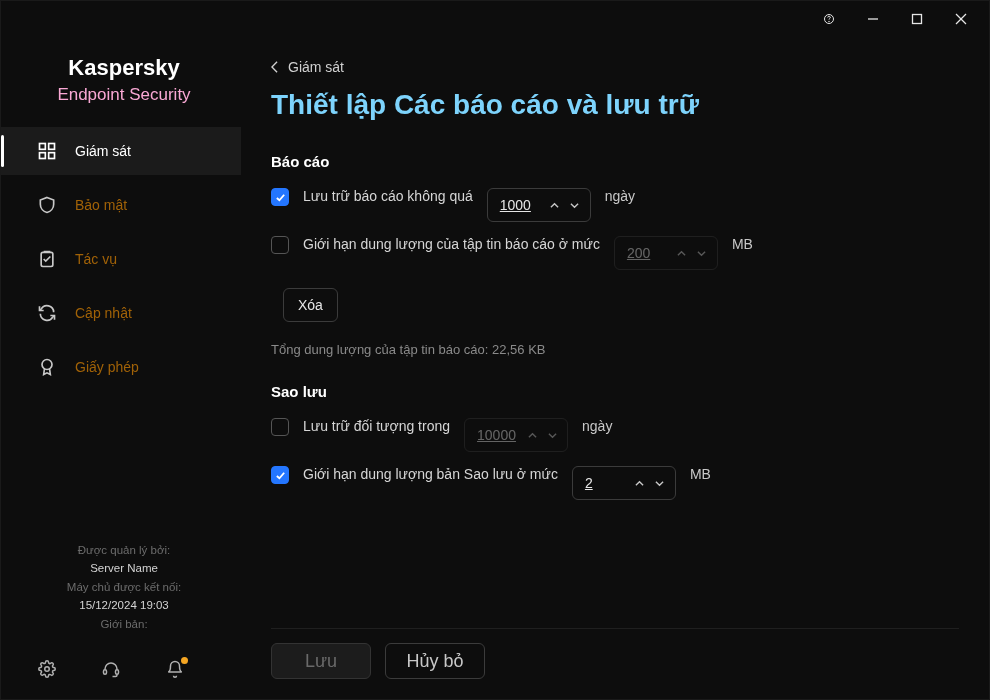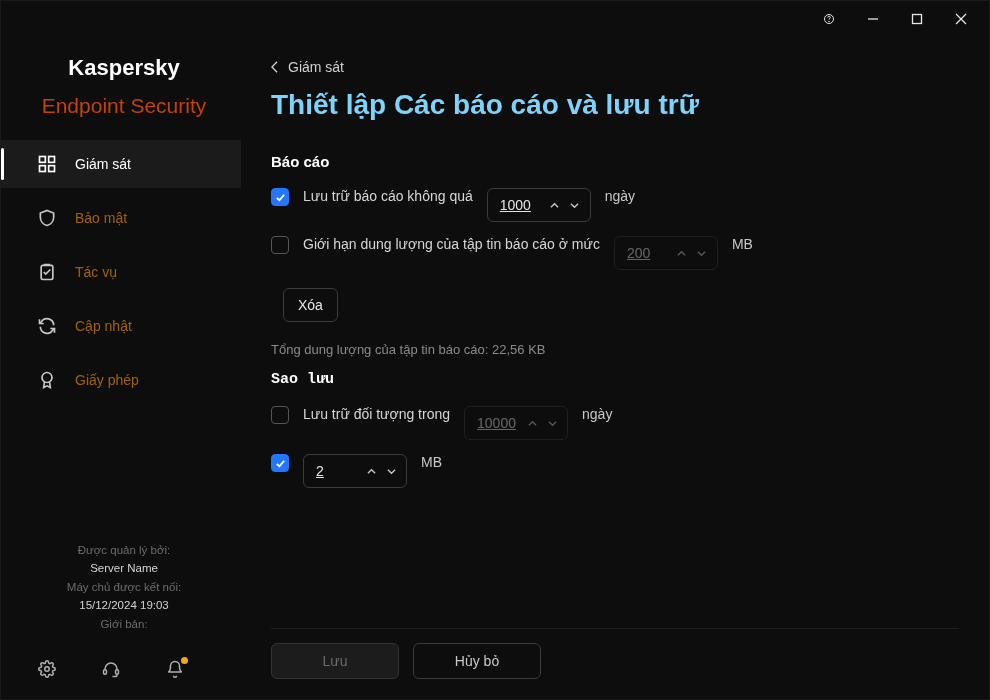--- a/index.html
+++ b/index.html
@@ -18,21 +18,21 @@
   width: 44px; height: 30px; display: flex; align-items: center; justify-content: center;
   color: #e6e6e6; cursor: pointer;
 }
 .titlebar .tbtn svg { width: 12px; height: 12px; }
 .body { flex: 1; display: flex; min-height: 0; }
 .sidebar {
   width: 240px; display: flex; flex-direction: column; padding: 12px 0 0 0; text-align: center;
 }
 .brand { padding: 6px 24px 20px 30px; }
 .brand-top { font-size: 22px; font-weight: 600; color: #fff; }
-.brand-sub { font-size: 21px; color: #c2410c; margin-top: 13px; }
+.brand-sub { font-size: 17px; color: #f9a8d4; margin-top: 4px; }
 .nav { display: flex; flex-direction: column; gap: 6px; padding: 2px 0; }
 .nav-item {
   display: flex; align-items: center; gap: 18px; padding: 14px 24px 14px 36px;
   color: #a16207; cursor: pointer; font-size: 14px; position: relative;
 }
 .nav-item.active { background: #1b1b1b; color: #fff; }
 .nav-item.active::before {
   content: ""; position: absolute; left: 0; top: 8px; bottom: 8px; width: 3px; background: #fff; border-radius: 2px;
 }
 .nav-item .nicon { width: 20px; height: 20px; display: flex; align-items: center; justify-content: center; color: #c8c8c8; }
@@ -70,21 +70,21 @@
   border: 1px solid #3b3b3b; background: transparent; color: #e6e6e6; border-radius: 6px; padding: 8px 14px;
   font-size: 14px; cursor: pointer;
 }
 .hint { font-size: 13px; color: #8a8a8a; margin-top: 6px; }
 
 .spacer-main { flex: 1; }
 .footer-actions {
   display: flex; gap: 14px; padding: 14px 0 20px 0; border-top: 1px solid #1f1f1f; margin-top: 10px;
 }
 .footer-actions button {
-  width: 128px; height: 36px; border-radius: 6px; font-size: 14px; cursor: pointer;
+  width: 100px; height: 36px; border-radius: 6px; font-size: 18px; cursor: pointer;
   background: #1c1c1c; border: 1px solid #333; color: #6a6a6a;
 }
 .footer-actions button.cancel { background: transparent; border: 1px solid #3b3b3b; color: #c8c8c8; }
 </style>
 </head>
 <body>
 
 <div class="window">
 
   <div class="titlebar">
@@ -264,21 +264,21 @@
           </div>
         </div>
         <span class="unit">MB</span>
       </div>
 
       <div class="row" style="margin-top:4px;padding-left:12px;">
         <button class="btn-outline">Xóa</button>
       </div>
       <div class="hint">Tổng dung lượng của tập tin báo cáo: 22,56 KB</div>
 
-      <div class="section-title" style="margin-top:14px;font-family:Liberation Mono, monospace;">Sao lưu</div>
+      <div class="section-title" style="margin-top:26px;">Sao lưu</div>
 
       <div class="row">
         <div class="checkbox"></div>
         <span>Lưu trữ đối tượng trong</span>
         <div class="num-stepper disabled">
           <span class="num-val">10000</span>
           <div class="stepper-btns">
             <div class="step">
                 <svg viewBox="0 0 10 10">
                   <path d="M1 7 5 3l4 4" stroke="currentColor" stroke-width="1.5" fill="none"></path>
@@ -293,20 +293,21 @@
         </div>
         <span class="unit">ngày</span>
       </div>
 
       <div class="row">
         <div class="checkbox checked">
           <svg viewBox="0 0 12 12">
               <path d="M2 6.5 4.8 9 10 3" stroke="currentColor" stroke-width="2" fill="none"></path>
             </svg>
         </div>
+        <span>Giới hạn dung lượng bản Sao lưu ở mức</span>
         <div class="num-stepper">
           <span class="num-val">2</span>
           <div class="stepper-btns">
             <div class="step">
                 <svg viewBox="0 0 10 10">
                   <path d="M1 7 5 3l4 4" stroke="currentColor" stroke-width="1.5" fill="none"></path>
                 </svg>
               </div>
             <div class="step">
                 <svg viewBox="0 0 10 10">

